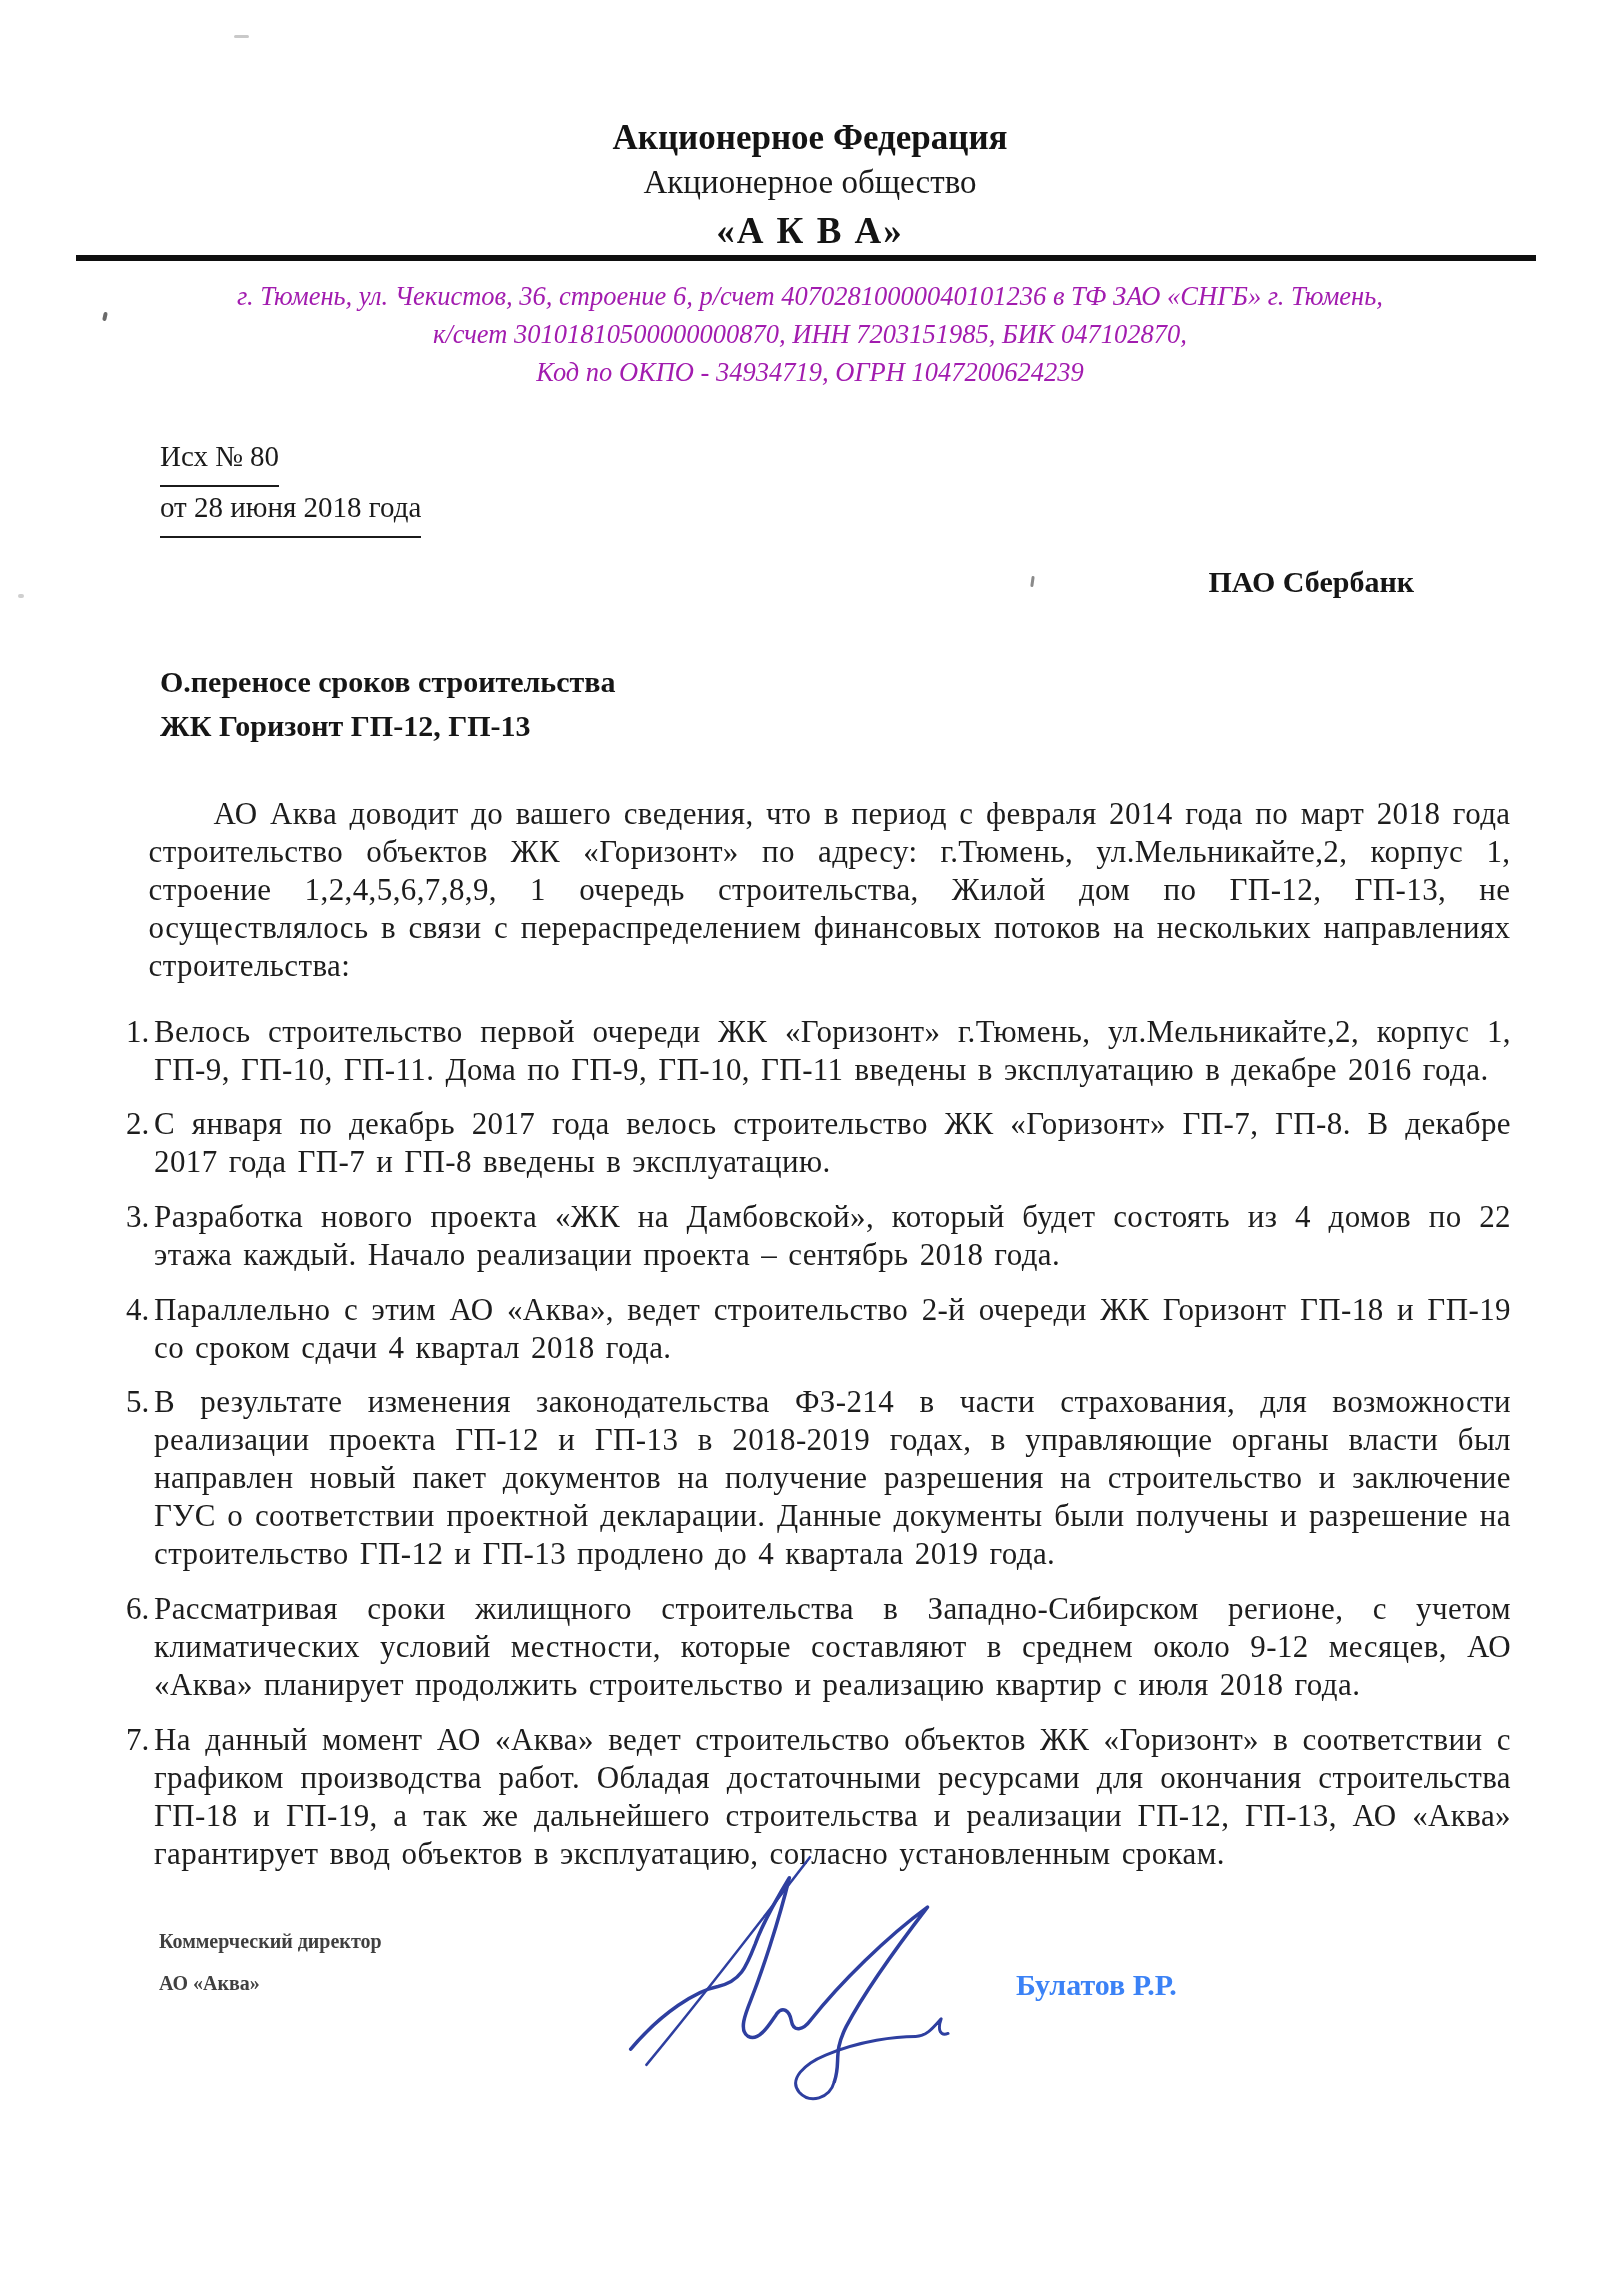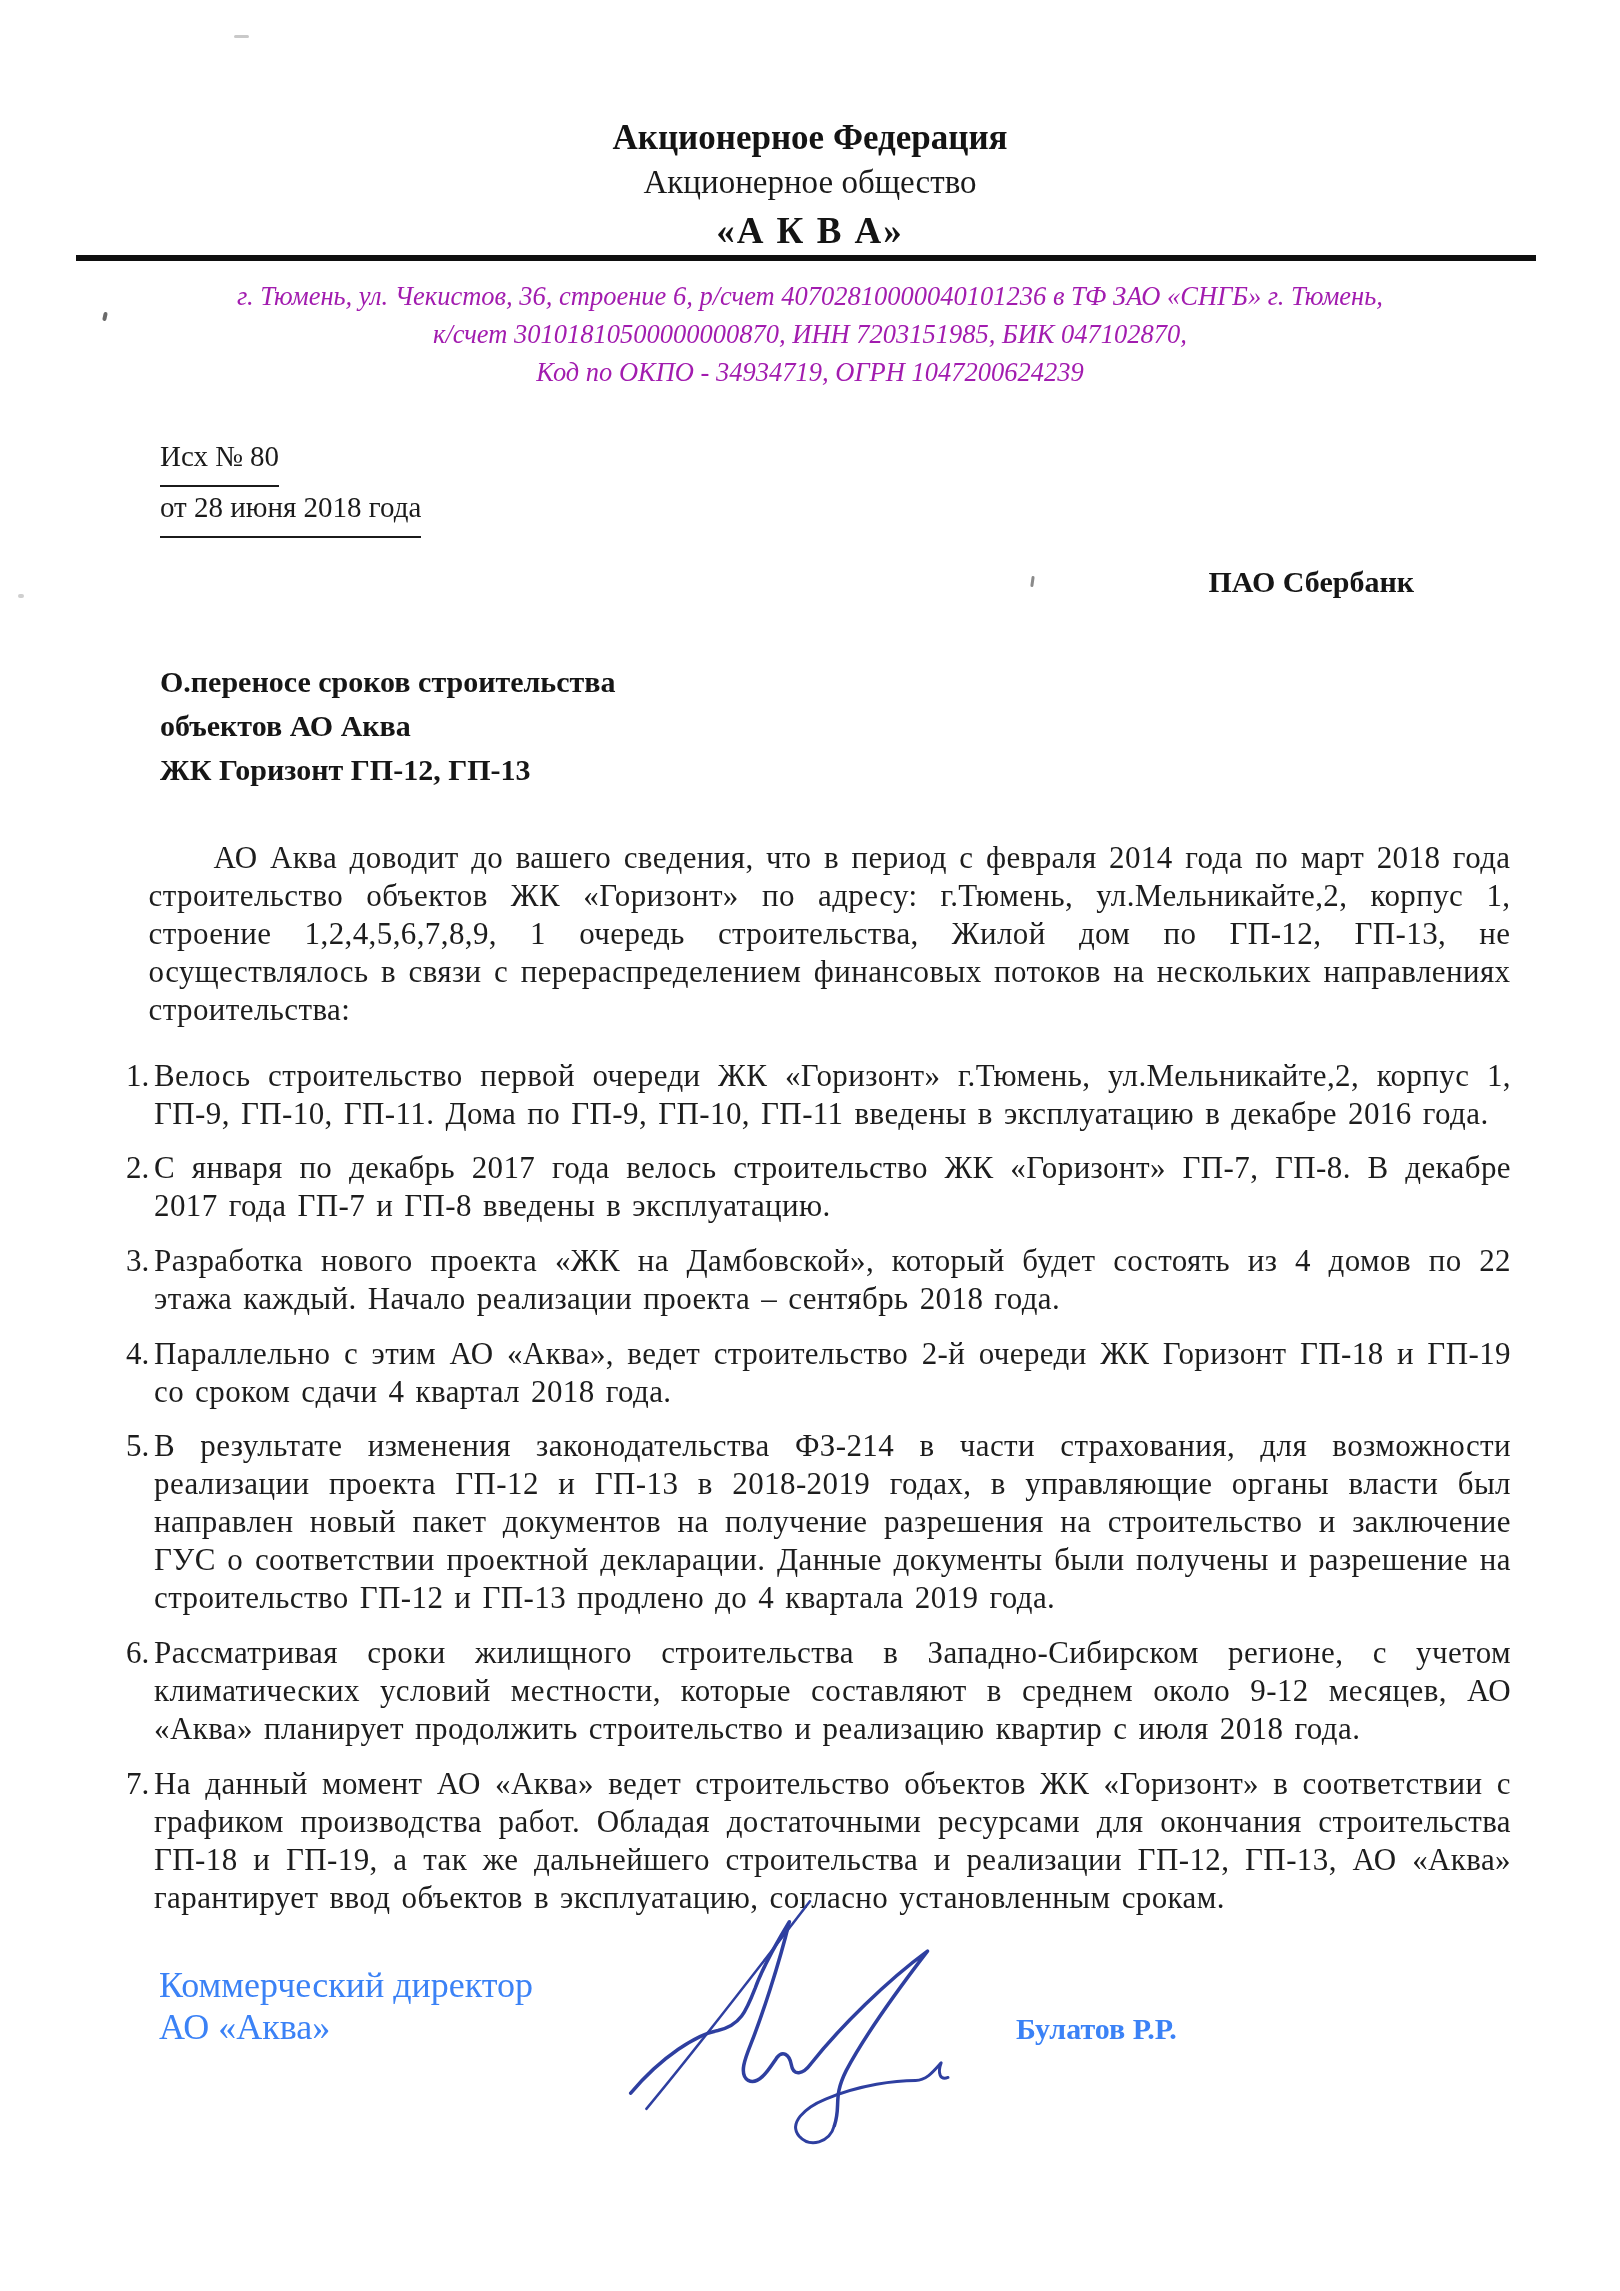--- a/index.html
+++ b/index.html
@@ -35,21 +35,21 @@
   ol.items{list-style:none;margin:27.4px 0 0 0;padding:0;}
   ol.items li{position:relative;padding-left:28px;margin-bottom:16.7px;}
   ol.items .num{position:absolute;left:0;top:0;font-size:31px;line-height:38px;color:#1d1d1d;}
   ol.items .txt{
     font-size:31px;line-height:38px;letter-spacing:0.4px;word-spacing:2.9px;
     text-align:justify;color:#1d1d1d;
   }
 
   
   .sig-row{position:relative;margin-top:47px;height:294px;}
-  .sig-titles{position:absolute;left:33px;top:0;font-size:36px;line-height:42px;font-weight:normal;color:#3b82f6;}
+  .sig-titles{position:absolute;left:33px;top:0;font-size:20px;line-height:42px;font-weight:bold;color:#404040;}
   .sig-name{position:absolute;left:890px;top:48px;font-size:30px;font-weight:bold;color:#3b82f6;}
   .sig-ink{position:absolute;left:491px;top:-106px;overflow:visible;}
   .sig-ink path{fill:none;stroke-linecap:round;stroke-linejoin:round;}
 
   
   .artifact{position:absolute;background:#6a6a6a;border-radius:2px;}
   .a1{left:103px;top:312px;width:3.9px;height:8.8px;transform:rotate(12deg);}
   .a2{left:1031px;top:576px;width:2.9px;height:10.8px;background:#8a8a8a;transform:rotate(8deg);}
   .a3{left:234px;top:35px;width:14.7px;height:2.9px;background:#c9c9c9;}
   .a4{left:17.6px;top:594px;width:6.9px;height:3.9px;background:#cfcfcf;}
@@ -71,21 +71,20 @@
 
   <div class="ref-block">
     <div><span class="u">Исх № 80</span></div>
     <div><span class="u">от 28 июня 2018 года</span></div>
   </div>
 
   <div class="recipient">ПАО Сбербанк</div>
 
   <div class="subject">
     <div>О.переносе сроков строительства</div>
-    <div>объектов АО Аква</div>
     <div>ЖК Горизонт ГП-12, ГП-13</div>
   </div>
 
   <div class="body-wrap">
     <p class="intro">АО Аква доводит до вашего сведения, что в период с февраля 2014 года по март 2018 года строительство объектов ЖК «Горизонт» по адресу: г.Тюмень, ул.Мельникайте,2, корпус 1, строение 1,2,4,5,6,7,8,9, 1 очередь строительства, Жилой дом по ГП-12, ГП-13, не осуществлялось в связи с перераспределением финансовых потоков на нескольких направлениях строительства:</p>
 
     <ol class="items">
       <li>
         <span class="num">1.</span>
         <div class="txt">Велось строительство первой очереди ЖК «Горизонт» г.Тюмень, ул.Мельникайте,2, корпус 1,  ГП-9, ГП-10, ГП-11. Дома по ГП-9, ГП-10, ГП-11 введены в эксплуатацию в декабре 2016 года.</div>

